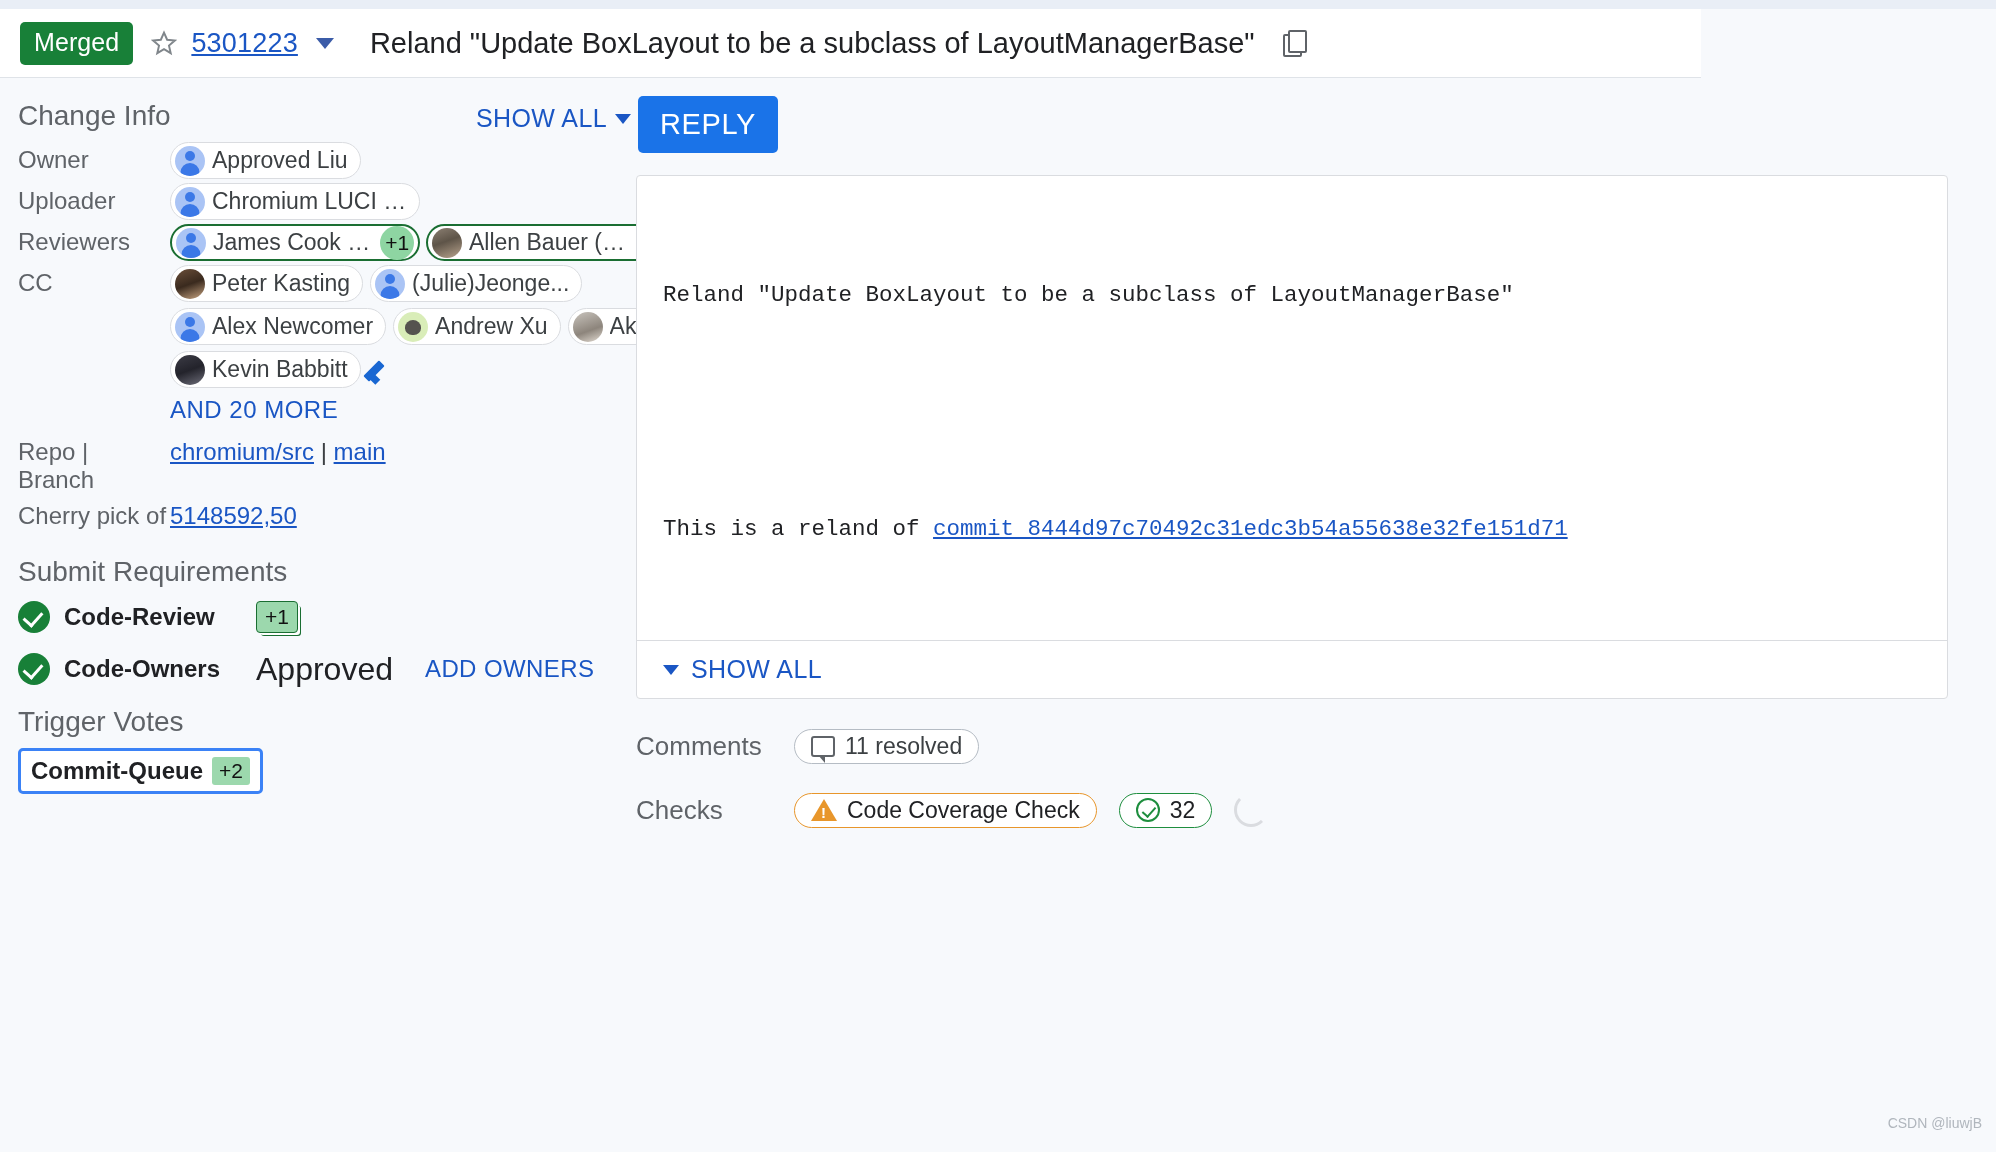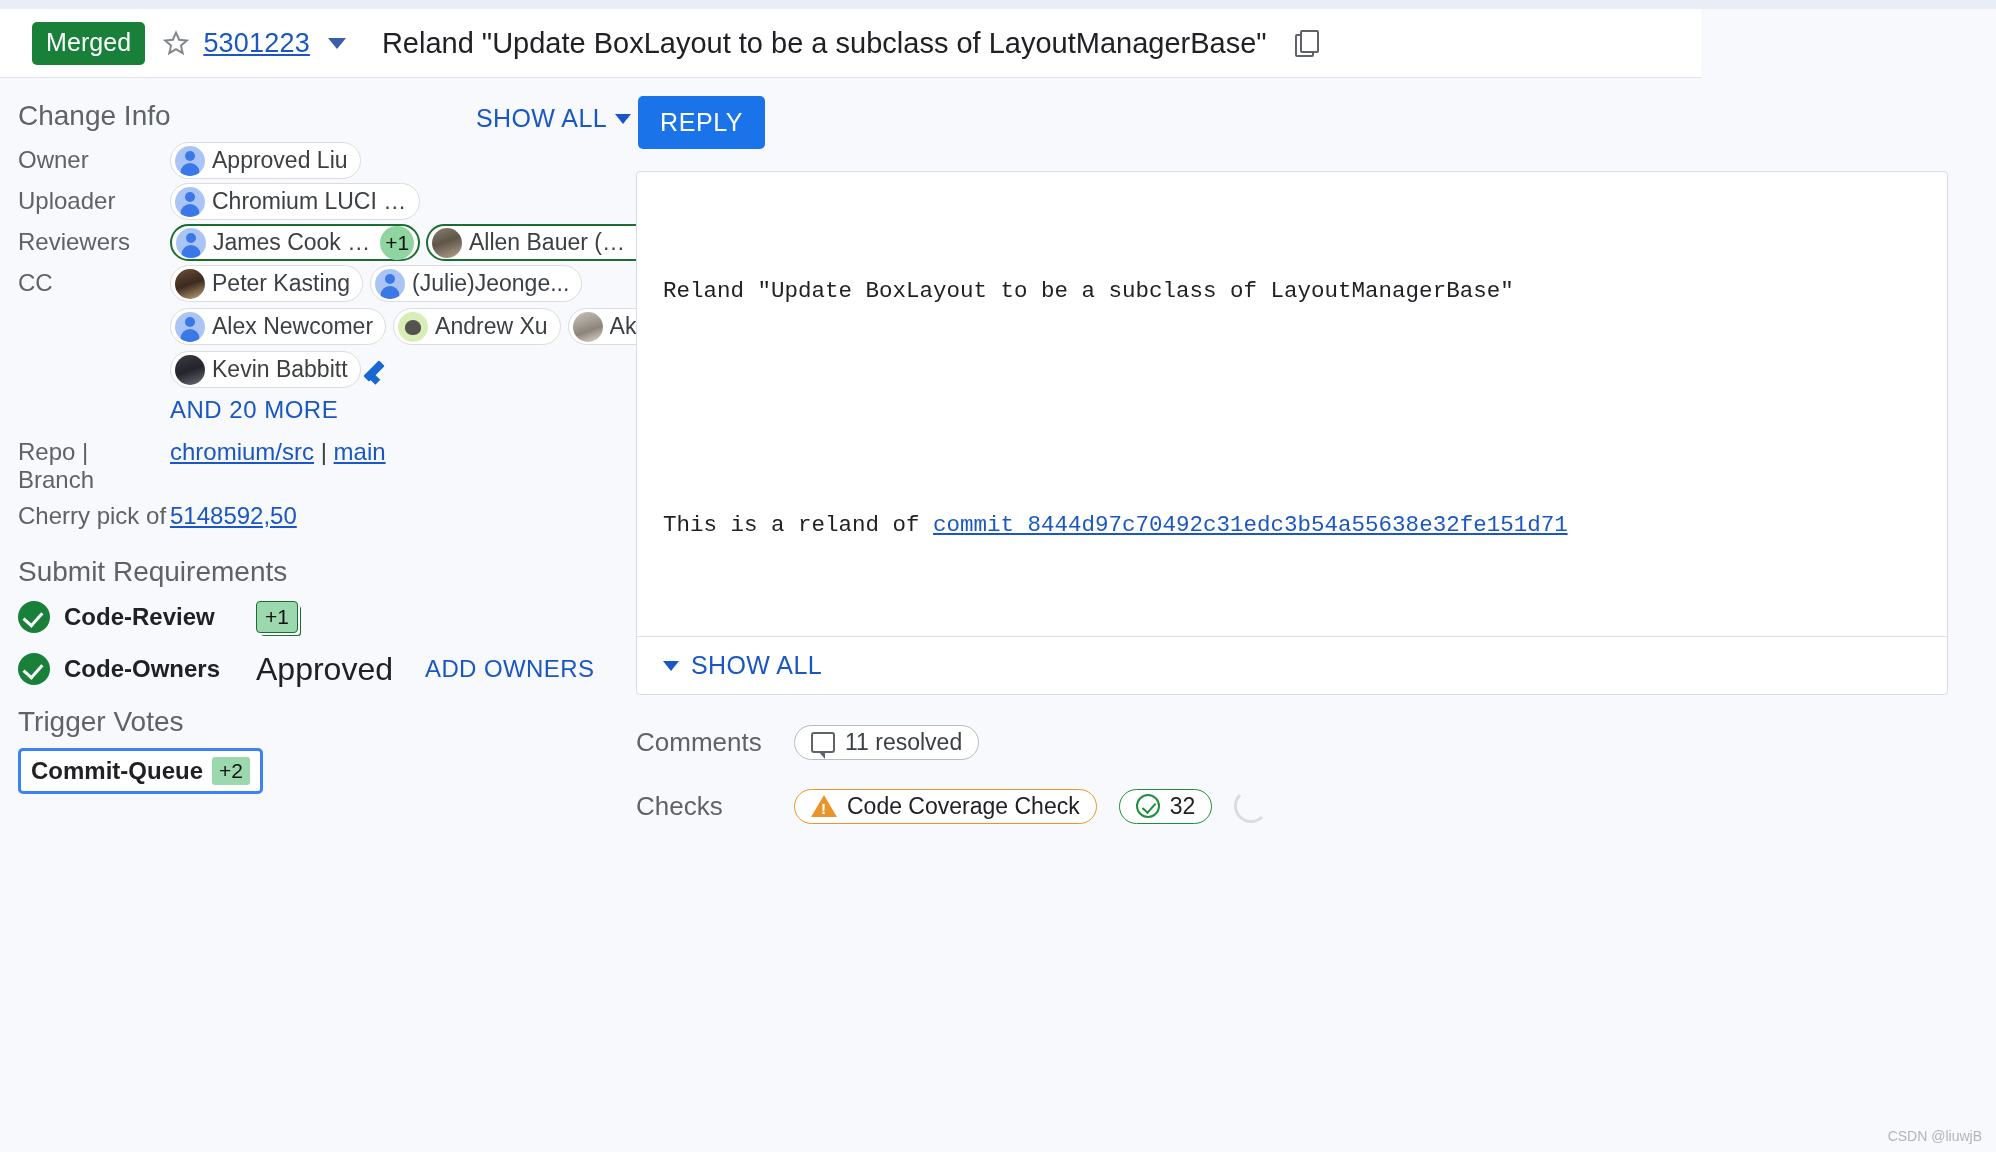--- a/index.html
+++ b/index.html
@@ -21,21 +21,21 @@
     position: absolute; top: 0; left: 0;
     width: 1996px; height: 9px;
     background: #e9eef6;
   }
   .header {
     position: absolute; top: 9px; left: 0;
     width: 1701px; height: 69px;
     background: #ffffff;
     border-bottom: 1px solid #dfe3e8;
     display: flex; align-items: center;
-    padding-left: 32px;
+    padding-left: 20px;
     gap: 14px;
   }
   .merged-badge {
     background: #188038;
     color: #ffffff;
     font-size: 25px;
     line-height: 1;
     padding: 8px 14px 10px 14px;
     border-radius: 5px;
     letter-spacing: .1px;
@@ -310,21 +310,21 @@
   }
   .chev-down {
     width: 0; height: 0;
     border-left: 8px solid transparent;
     border-right: 8px solid transparent;
     border-top: 10px solid #1a56c4;
   }
   .reply-btn {
     background: #1a73e8;
     color: #ffffff;
-    font-size: 25px;
+    font-size: 29px;
     letter-spacing: .6px;
     padding: 12px 22px;
     border-radius: 5px;
     border: none;
     cursor: pointer;
     margin-left: 2px;
     font-family: "Liberation Sans", sans-serif;
   }
   .msg-card {
     margin-top: 22px;
@@ -454,21 +454,21 @@
     border: 2px solid #80868b;
     color: #80868b;
     font-size: 17px;
     display: inline-flex;
     align-items: center;
     justify-content: center;
     font-family: "Liberation Sans", sans-serif;
   }
   .watermark {
     position: absolute;
-    right: 14px; bottom: 8px;
+    right: 14px; bottom: 21px;
     font-size: 14px;
     color: #b0b6bd;
   }
 </style>
 </head>
 <body>
 
 <div id="root">
 
   <div class="topstrip"></div>

